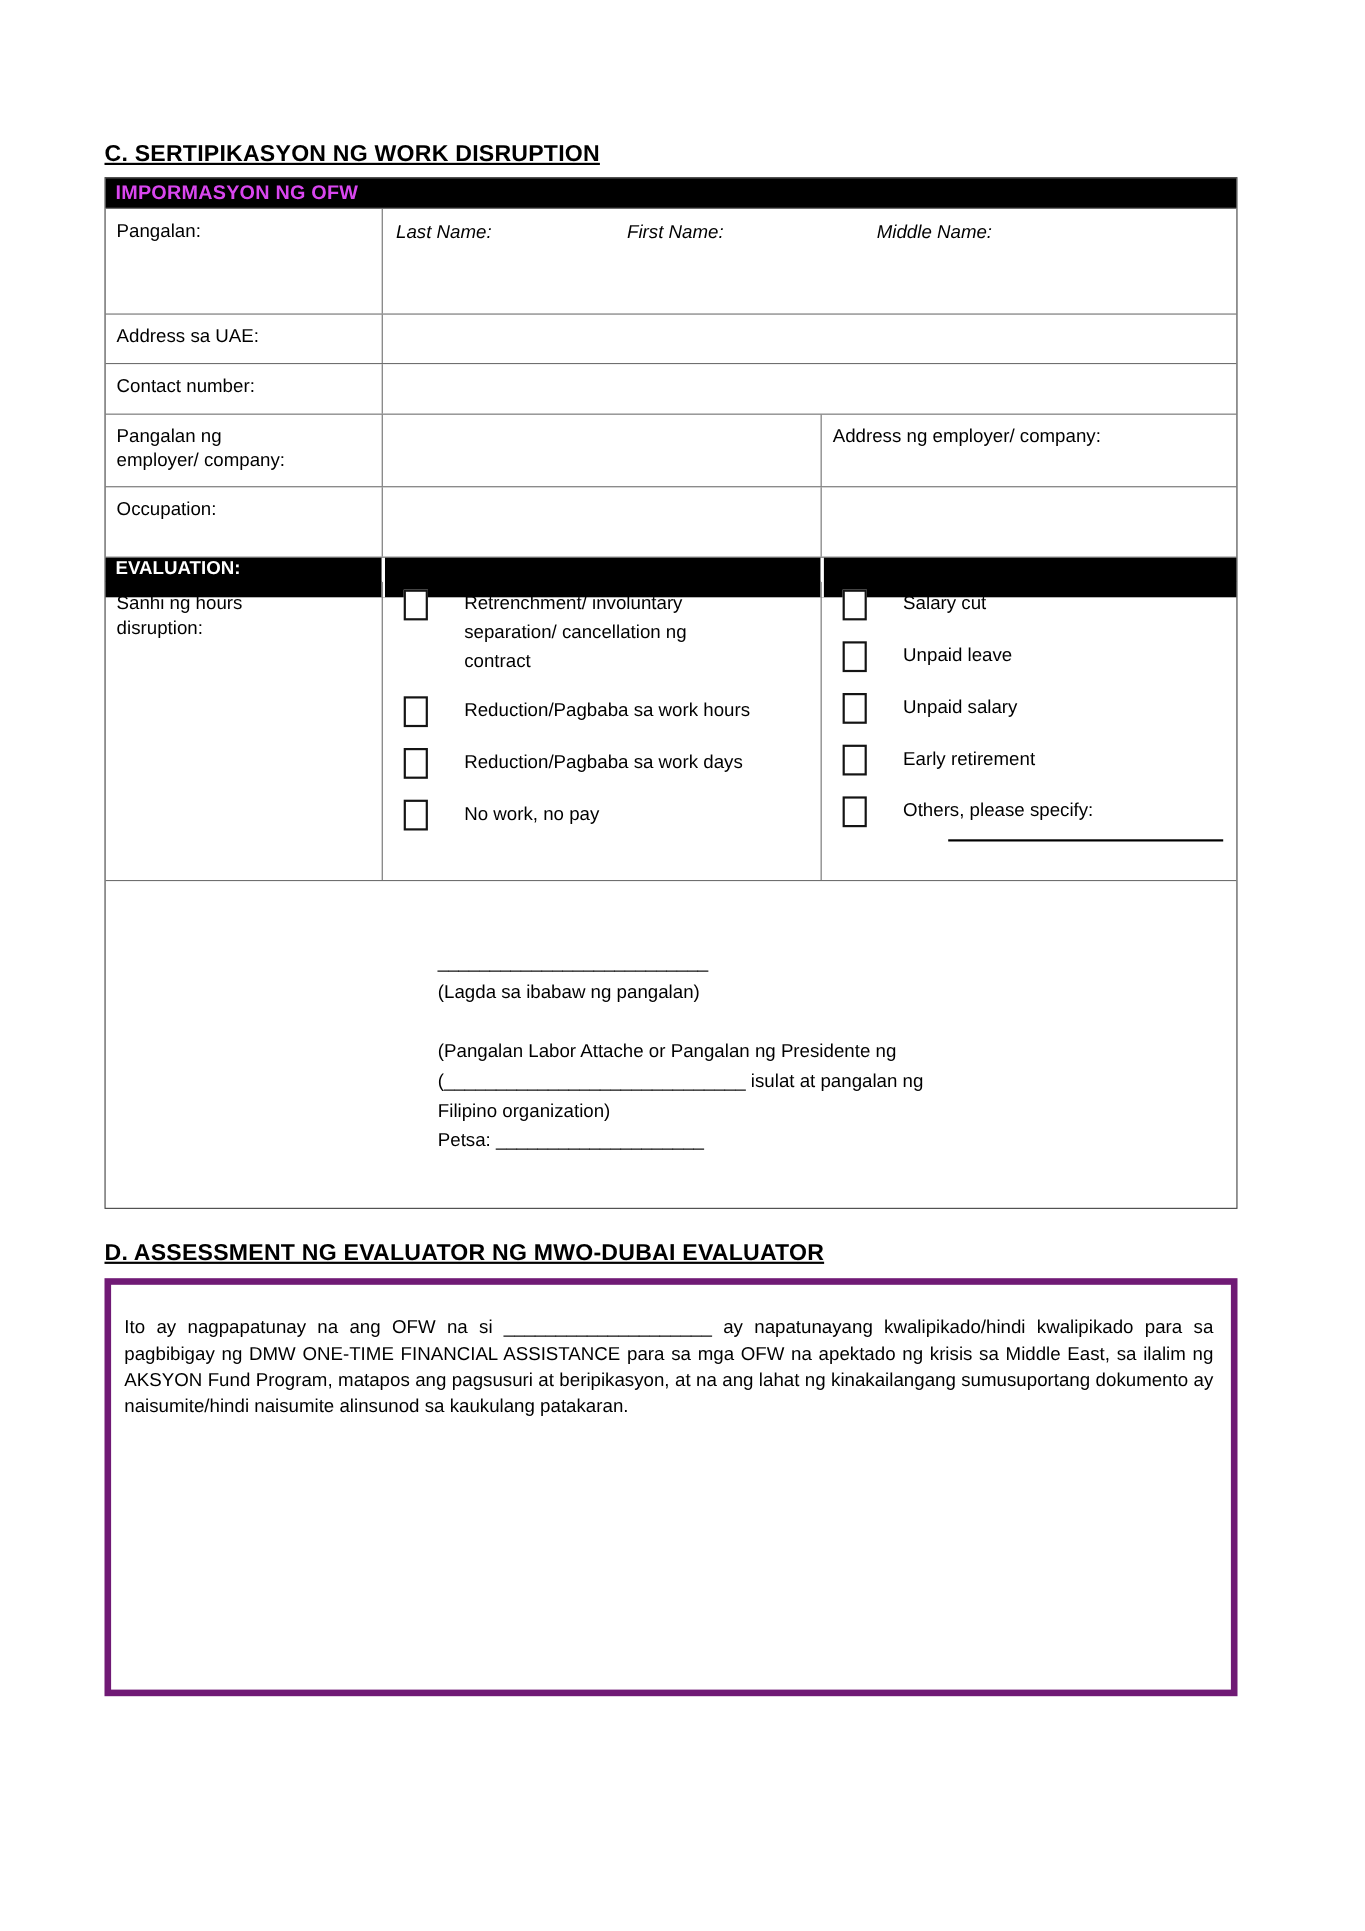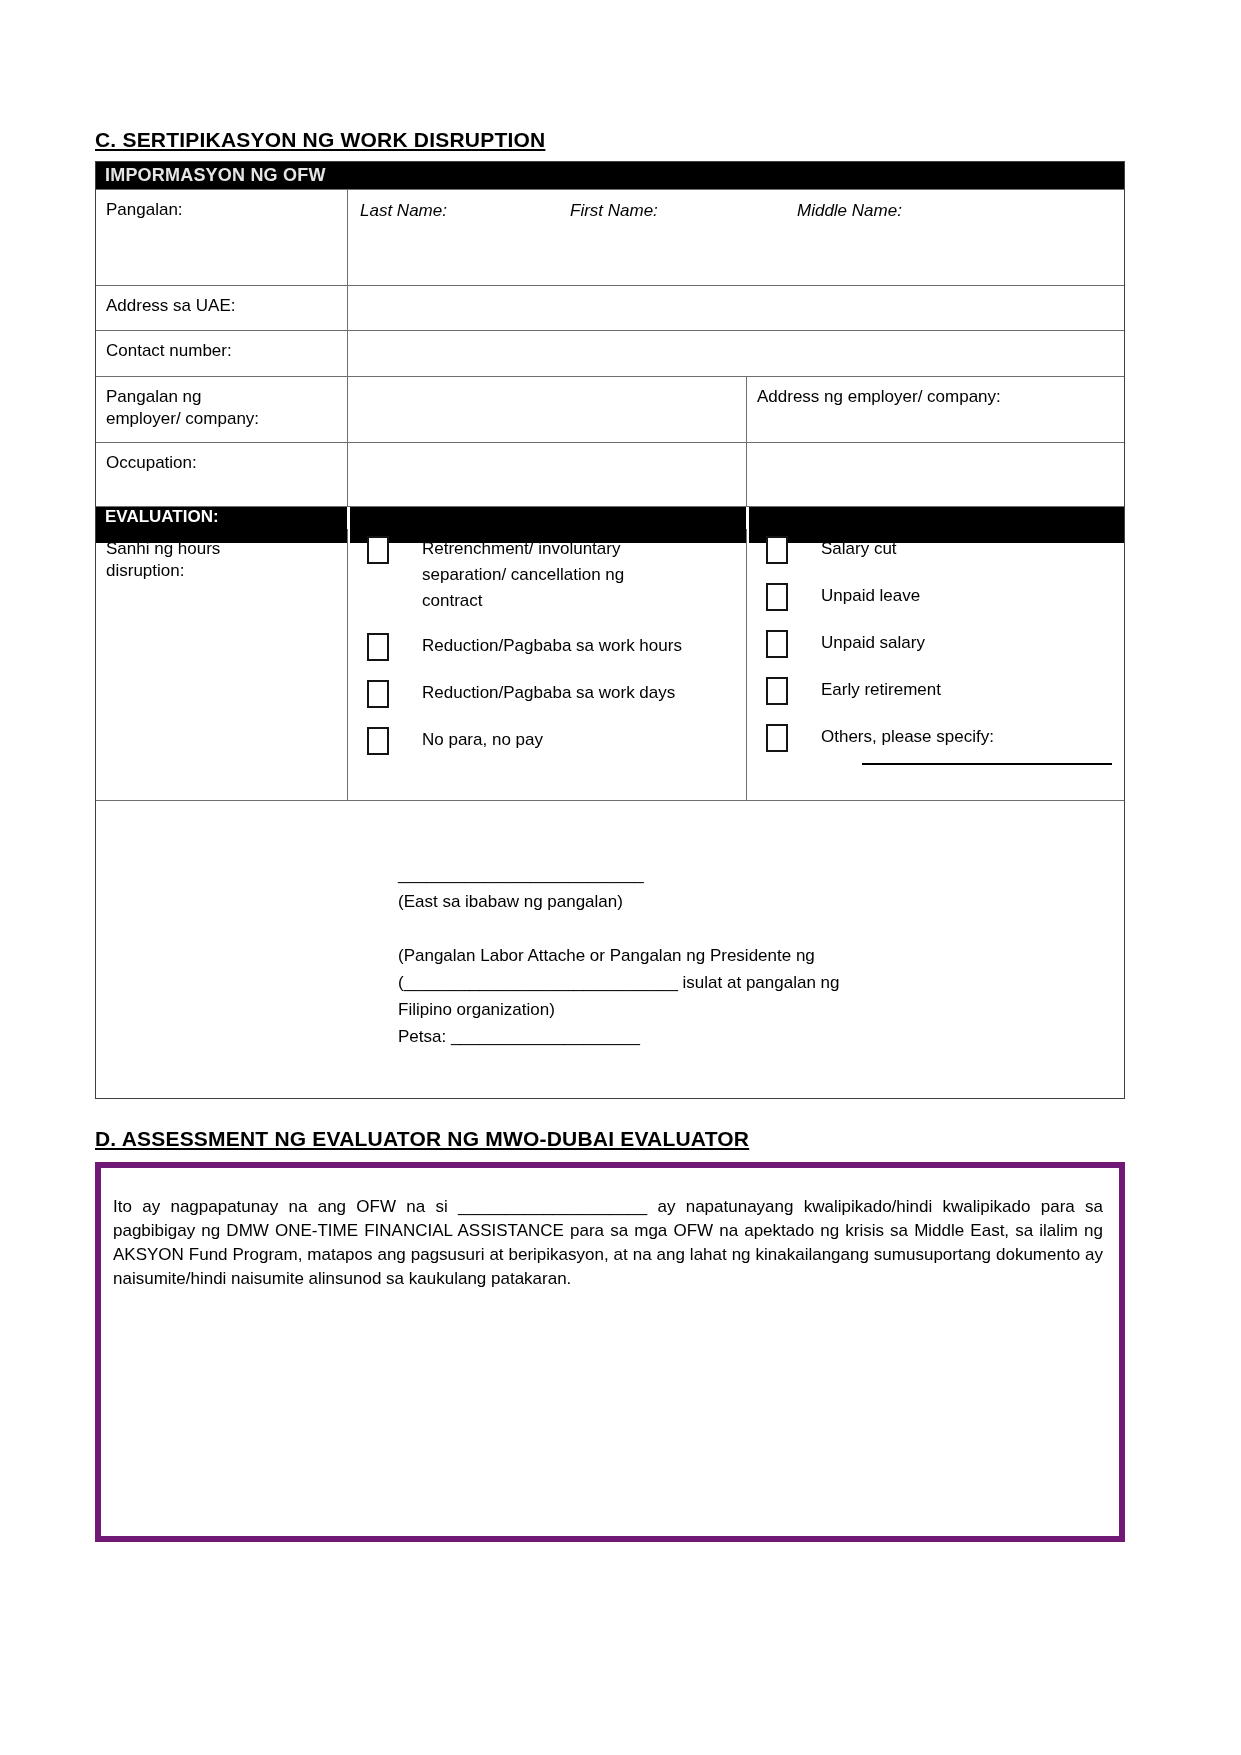--- a/index.html
+++ b/index.html
@@ -12,21 +12,21 @@
   .row{display:flex;border-top:1px solid #6f6f6f;box-sizing:border-box;}
   .row:first-child{border-top:none;}
   .cell{box-sizing:border-box;position:relative;}
   .cell + .cell{border-left:1px solid #6f6f6f;}
   .c1{width:251px;flex:none;}
   .c2{width:399px;flex:none;}
   .c3{flex:1;}
   .c23{flex:1;text-align:right;}
   .lab{padding:9px 10px;font-size:17px;line-height:22px;white-space:pre-line;}
 
-  .bar{background:#000;color:#e5e5e5;display:flex;align-items:center;height:27px;}
+  .bar{background:#000;color:#d946ef;display:flex;align-items:center;height:27px;}
   .bar span{font-weight:bold;font-size:18px;padding-left:9px;letter-spacing:.2px;}
 
   .r-name{height:96px;}
   .r-addr{height:45px;}
   .r-contact{height:46px;}
   .r-emp{height:66px;}
   .r-occ{height:64px;}
   .r-eval{height:22px;}
   .r-check{height:272px;}
   .r-cert{height:298px;display:block;}
@@ -125,21 +125,21 @@
             <span class="cb-label">Reduction/Pagbaba sa work hours</span>
           </div>
 
           <div class="cb-item">
             <span class="cb"></span>
             <span class="cb-label">Reduction/Pagbaba sa work days</span>
           </div>
 
           <div class="cb-item">
             <span class="cb"></span>
-            <span class="cb-label">No para, no pay</span>
+            <span class="cb-label">No work, no pay</span>
           </div>
         </div>
       <div class="cell c3 cbcell">
         <div>
 
             <div class="cb-item">
               <span class="cb"></span>
               <span class="cb-label">Salary cut</span>
             </div>
 
@@ -163,21 +163,21 @@
               <span class="cb-label">Others, please specify:</span>
             </div>
           </div>
         <div class="spec-line"></div>
       </div>
     </div>
 
     <div class="row r-cert cert">
       <div class="sig">
         <div class="sig-row">__________________________</div>
-        <div class="sig-row">(East sa ibabaw ng pangalan)</div>
+        <div class="sig-row">(Lagda sa ibabaw ng pangalan)</div>
         <div class="sig-gap"></div>
         <div class="sig-row">(Pangalan Labor Attache or Pangalan ng Presidente ng</div>
         <div class="sig-row">(_____________________________ isulat at pangalan ng</div>
         <div class="sig-row">Filipino organization)</div>
         <div class="sig-row">Petsa: ____________________</div>
       </div>
     </div>
 
   </div>
 

